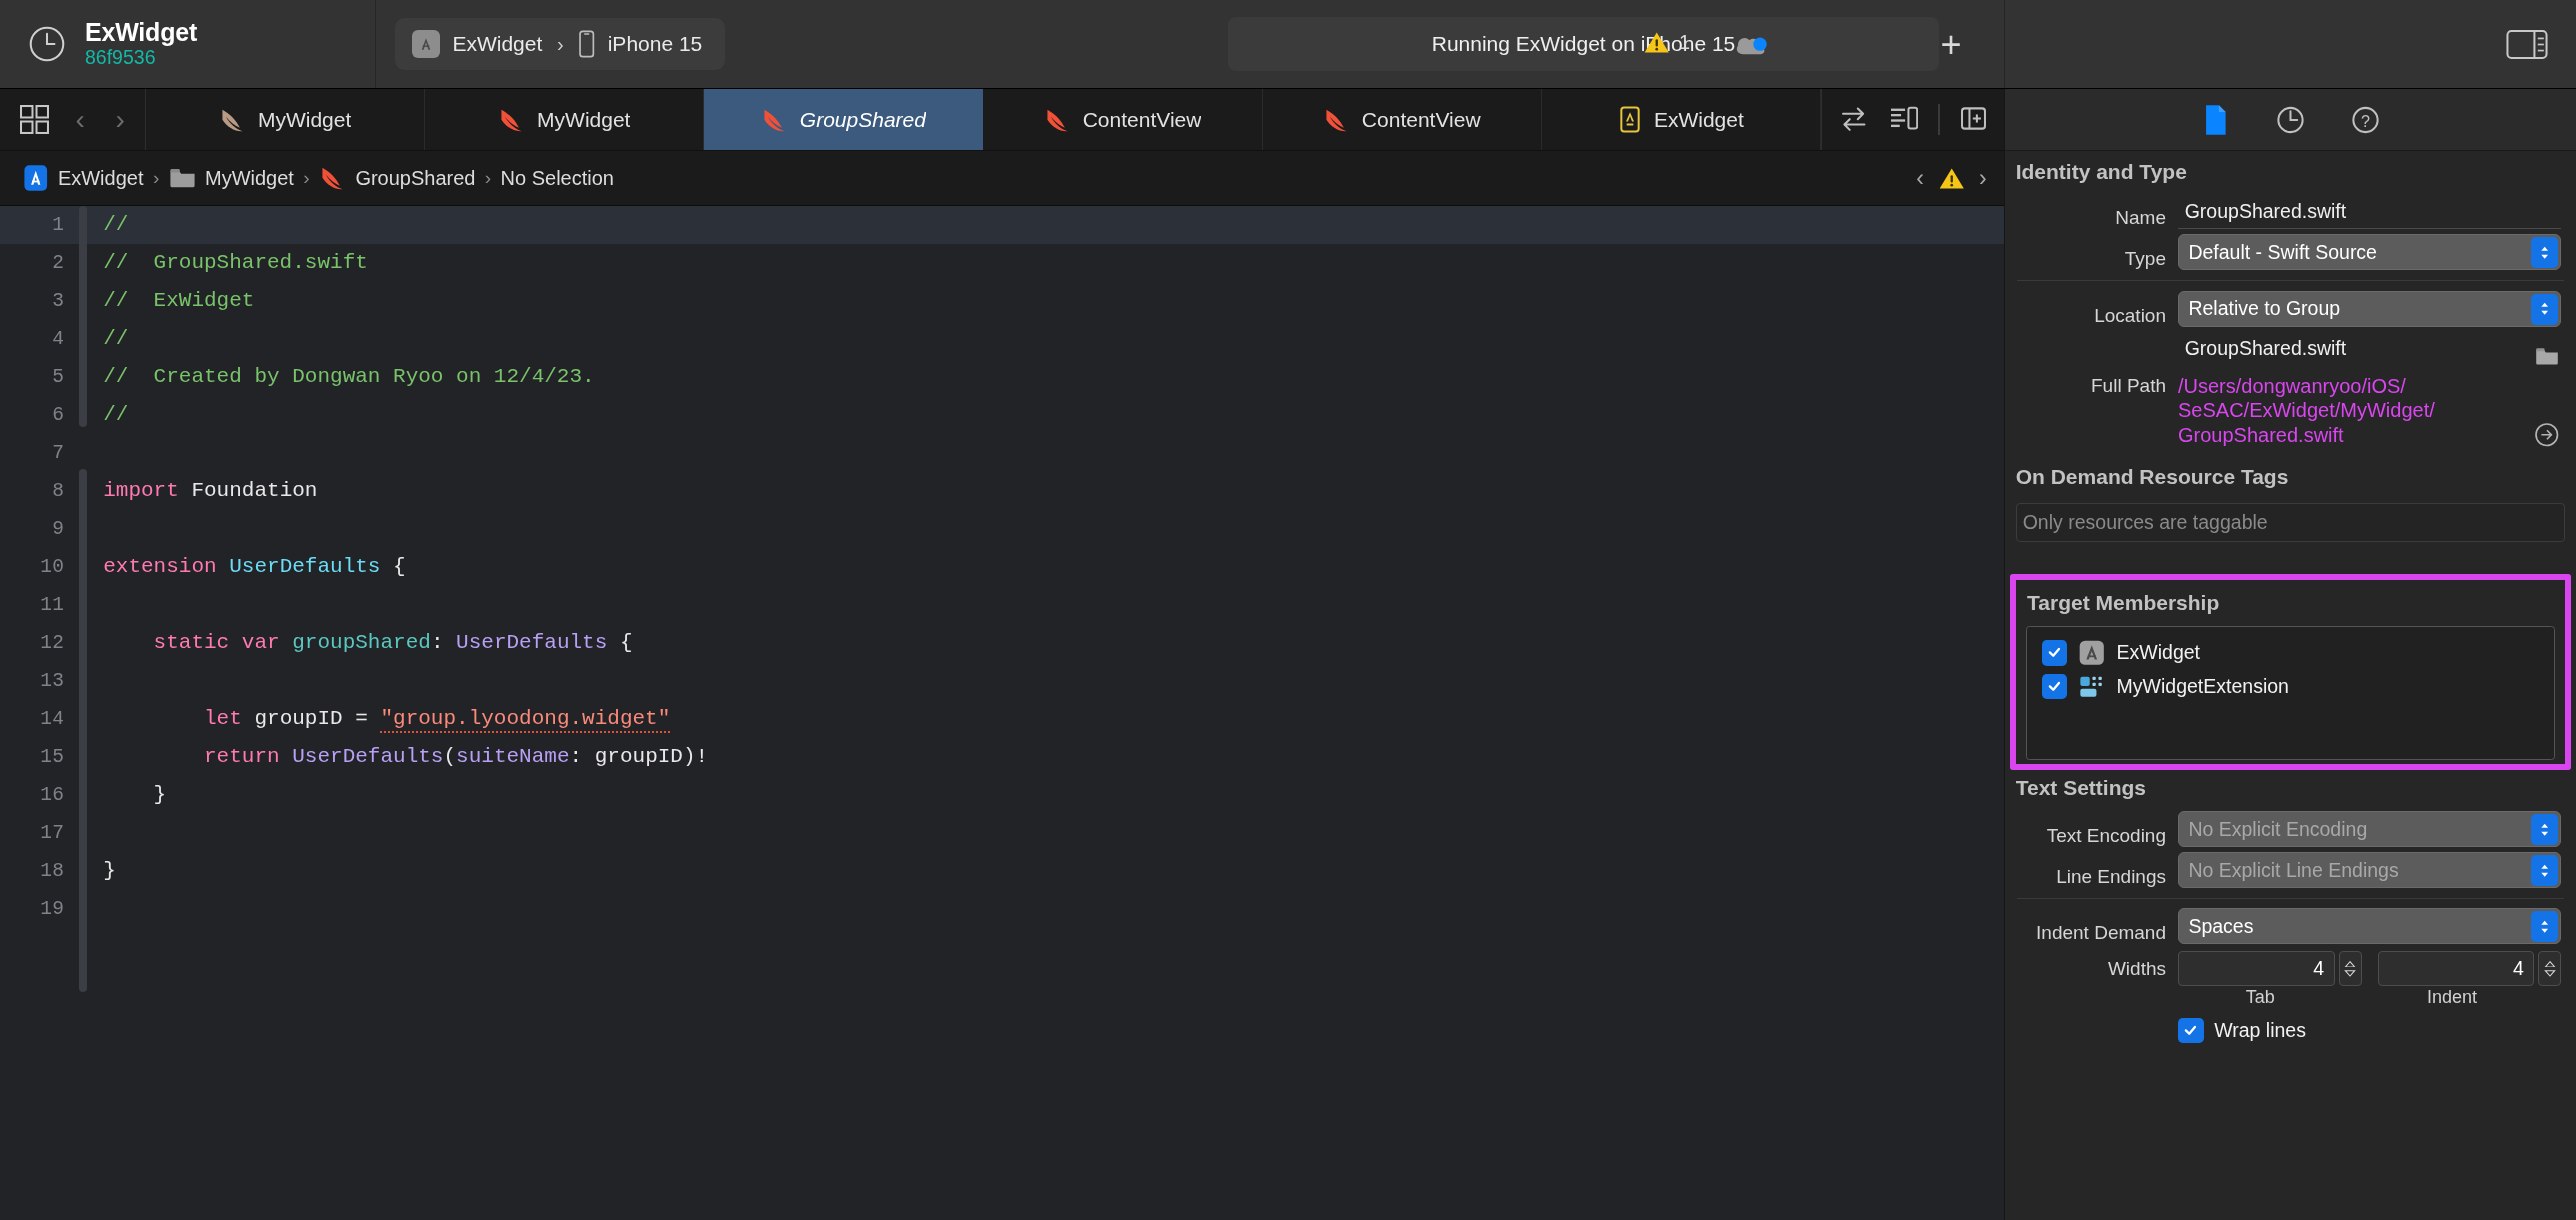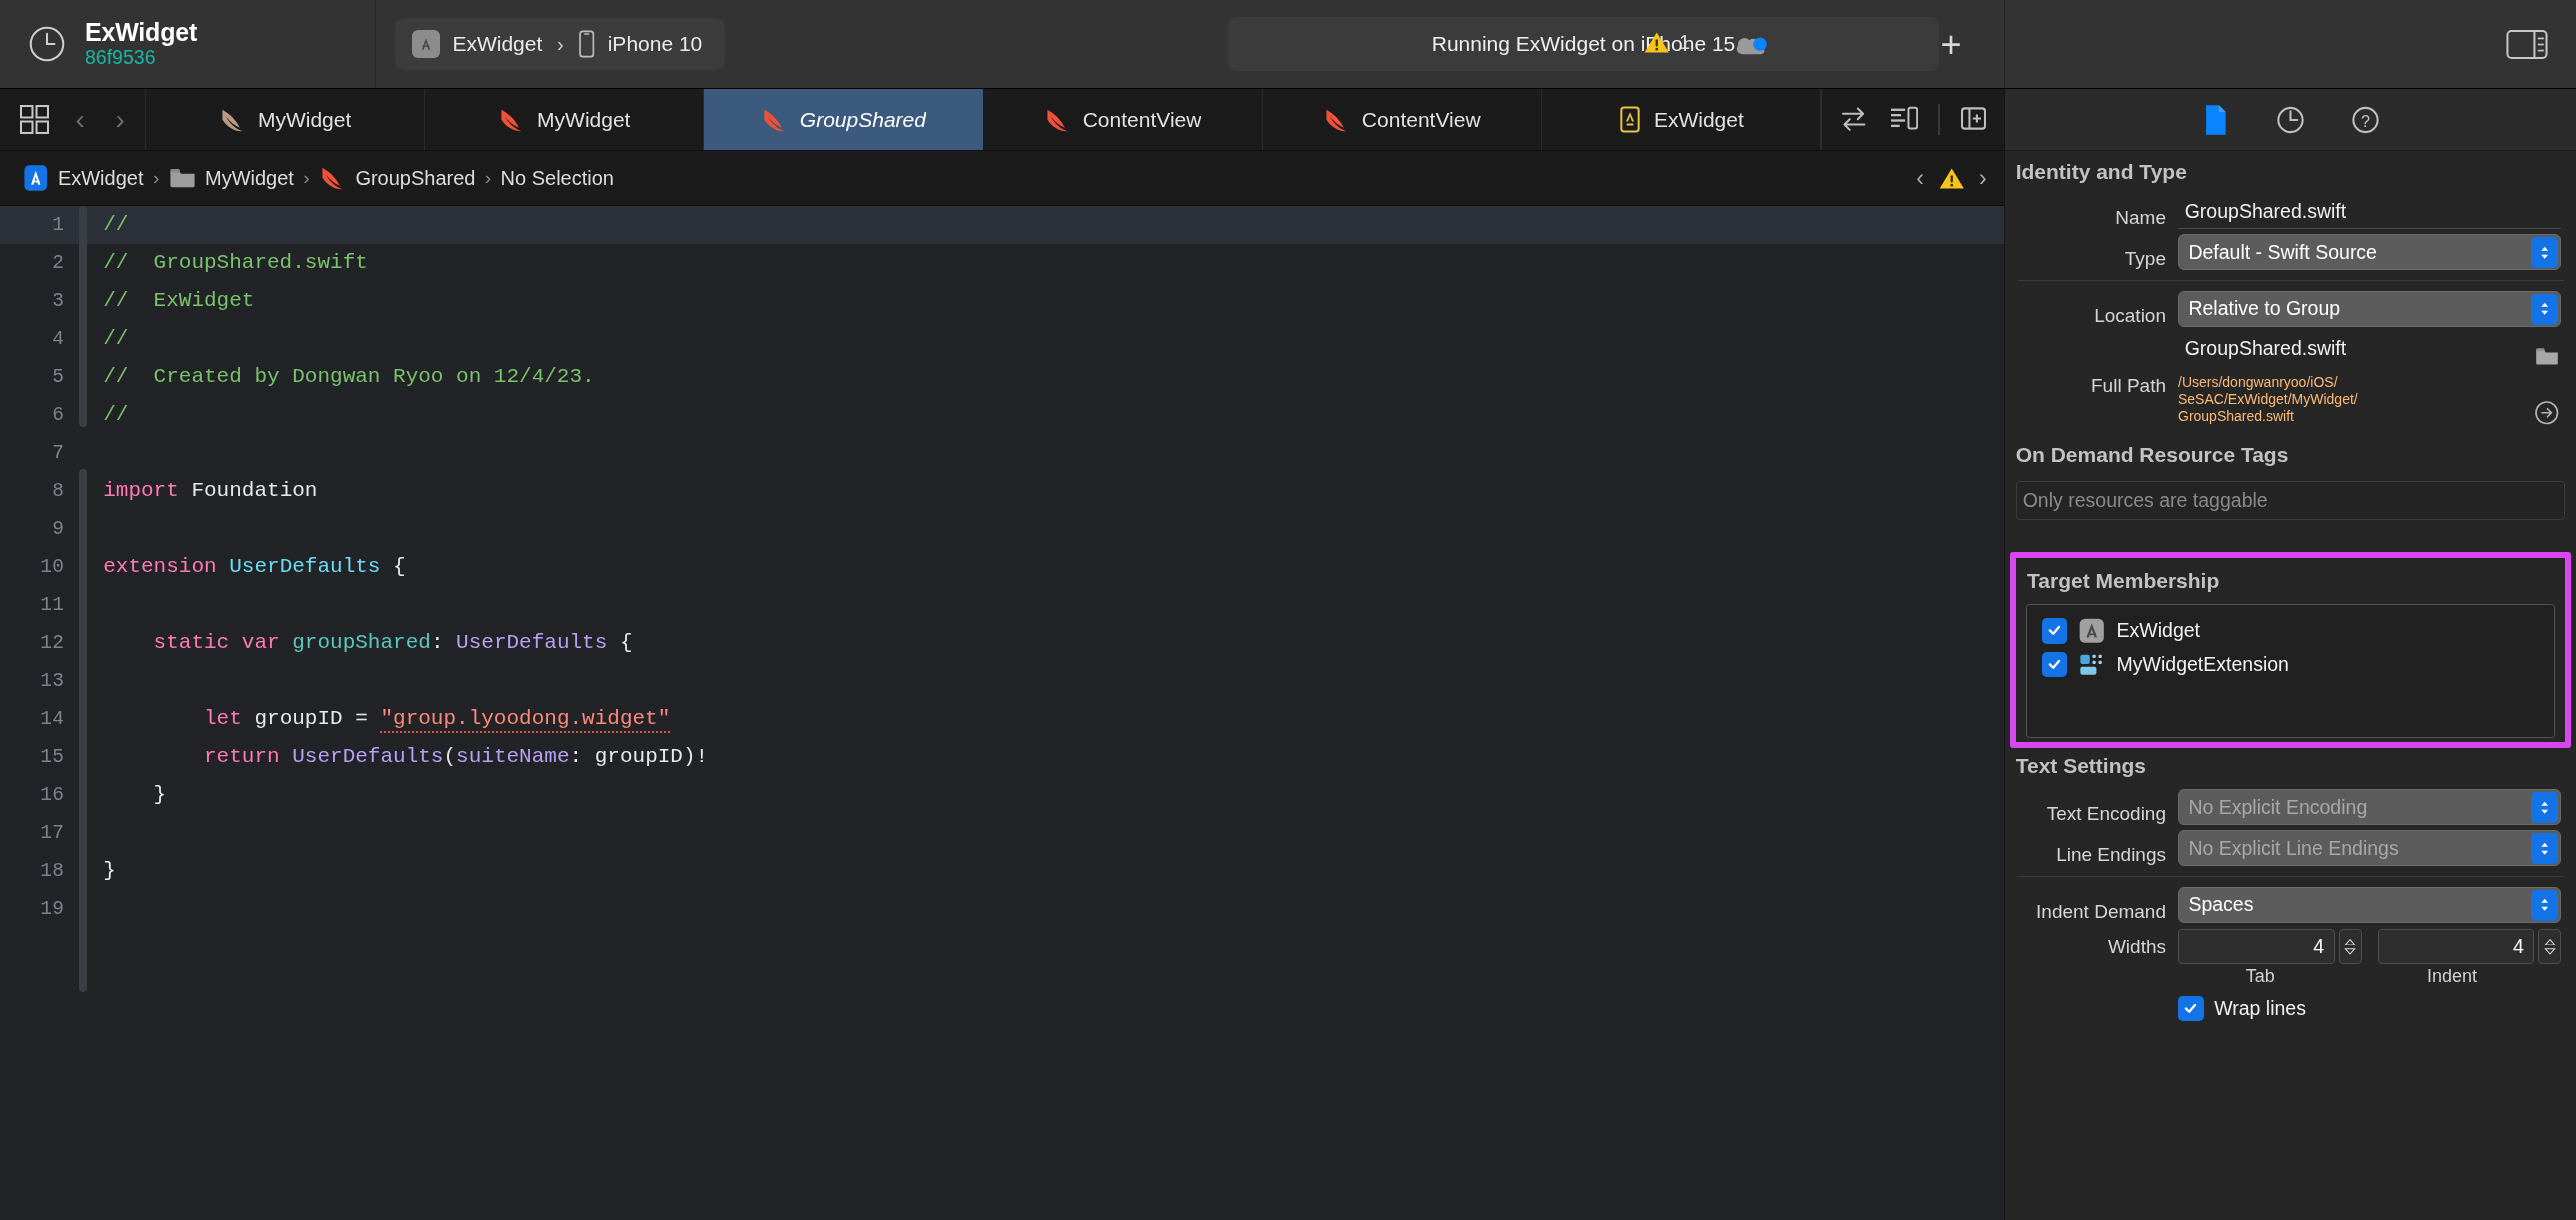--- a/index.html
+++ b/index.html
@@ -279,21 +279,21 @@
   .stepper-blue {
     position: absolute; right: 2px; top: 2px;
     width: 27px; height: 31px;
     background: #1473e6;
     border-radius: 4.7px;
     display: flex; flex-direction: column;
     align-items: center; justify-content: center;
     gap: 1.3px;
   }
   .pathvals { flex: 1; min-width: 0; }
-  .pathline { font-size: 14px; color: #fdba74; line-height: 1.22; }
+  .pathline { font-size: 20px; color: #d946ef; line-height: 1.22; }
   .folder-right { width: 28px; flex-shrink: 0; display: flex; justify-content: center; }
   .arrow-right-circ { width: 25.5px; height: 25.5px; }
 
   .odr-box {
     margin: 6.7px 10.7px 0 10.7px;
     height: 39px;
     border: 1.3px solid #3c3c3c;
     border-radius: 4px;
     display: flex; align-items: center;
     padding-left: 6px;
@@ -380,21 +380,21 @@
           </svg>
       </span>
       <span class="scheme-text">ExWidget</span>
       <span class="chev-sep">›</span>
       <span class="dev-glyph">
         <svg viewBox="0 0 26 42" width="17.4" height="28">
             <rect x="3" y="2" width="20" height="38" rx="4" fill="none" stroke="#bdbdbd" stroke-width="2.5"></rect>
             <rect x="9" y="5" width="8" height="2" rx="1" fill="#bdbdbd"></rect>
           </svg>
       </span>
-      <span class="scheme-text">iPhone 10</span>
+      <span class="scheme-text">iPhone 15</span>
     </div>
 
     <div class="status-box">
       <span class="status-text">Running ExWidget on iPhone 15</span>
     </div>
 
     <div class="warn-group">
       <span class="warn-tri">
         <svg viewBox="0 0 38 34" width="25.5" height="23">
             <path d="M19 2 L37 32 L1 32 Z" fill="#f5c518"></path>

